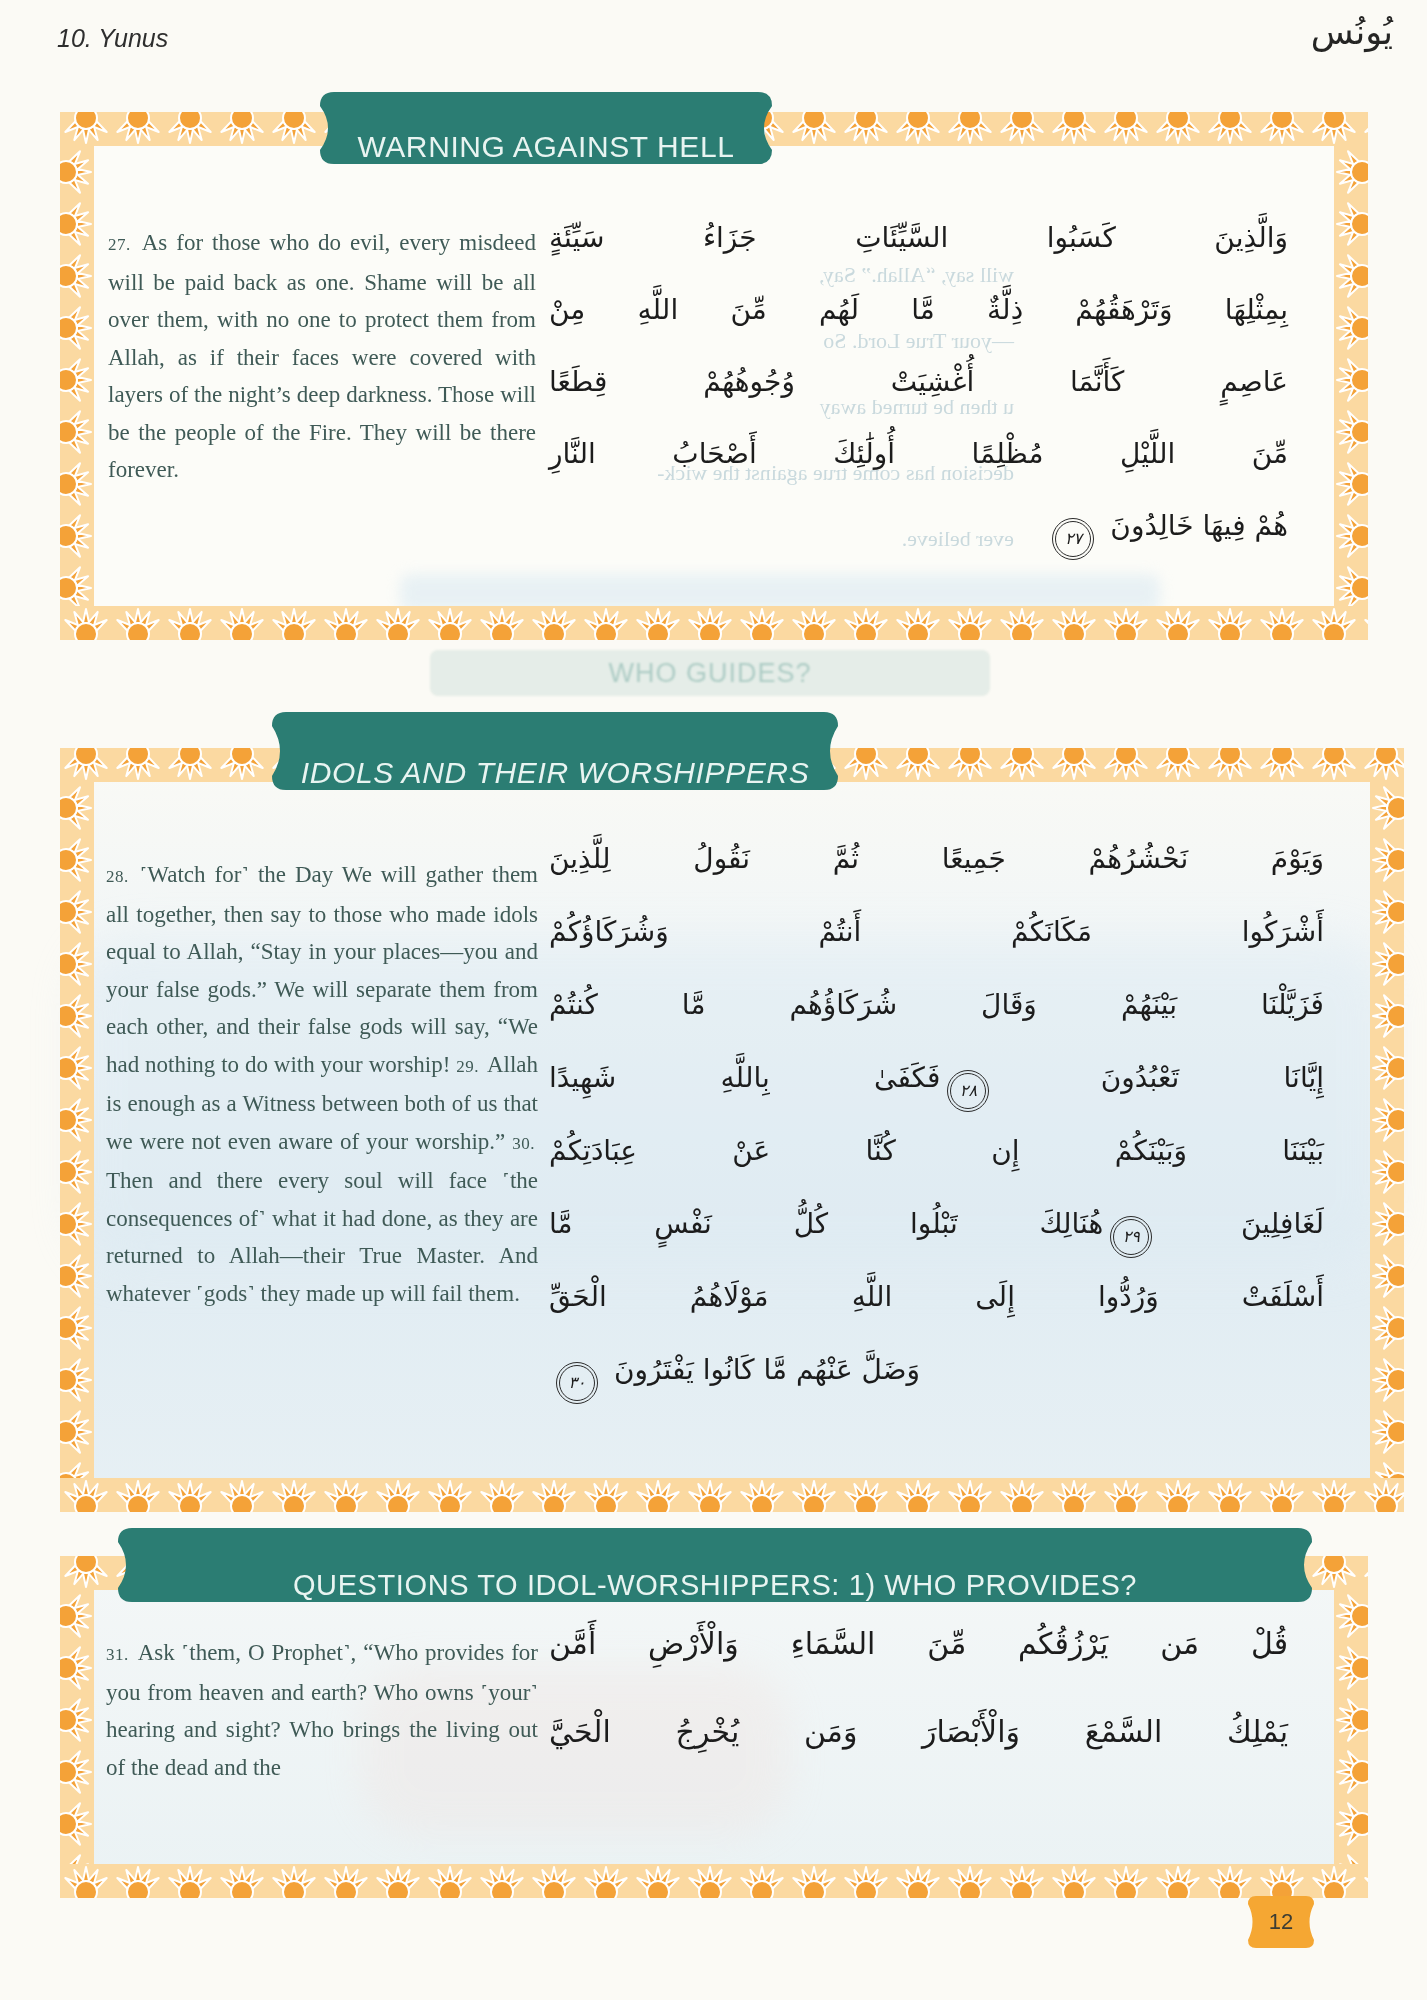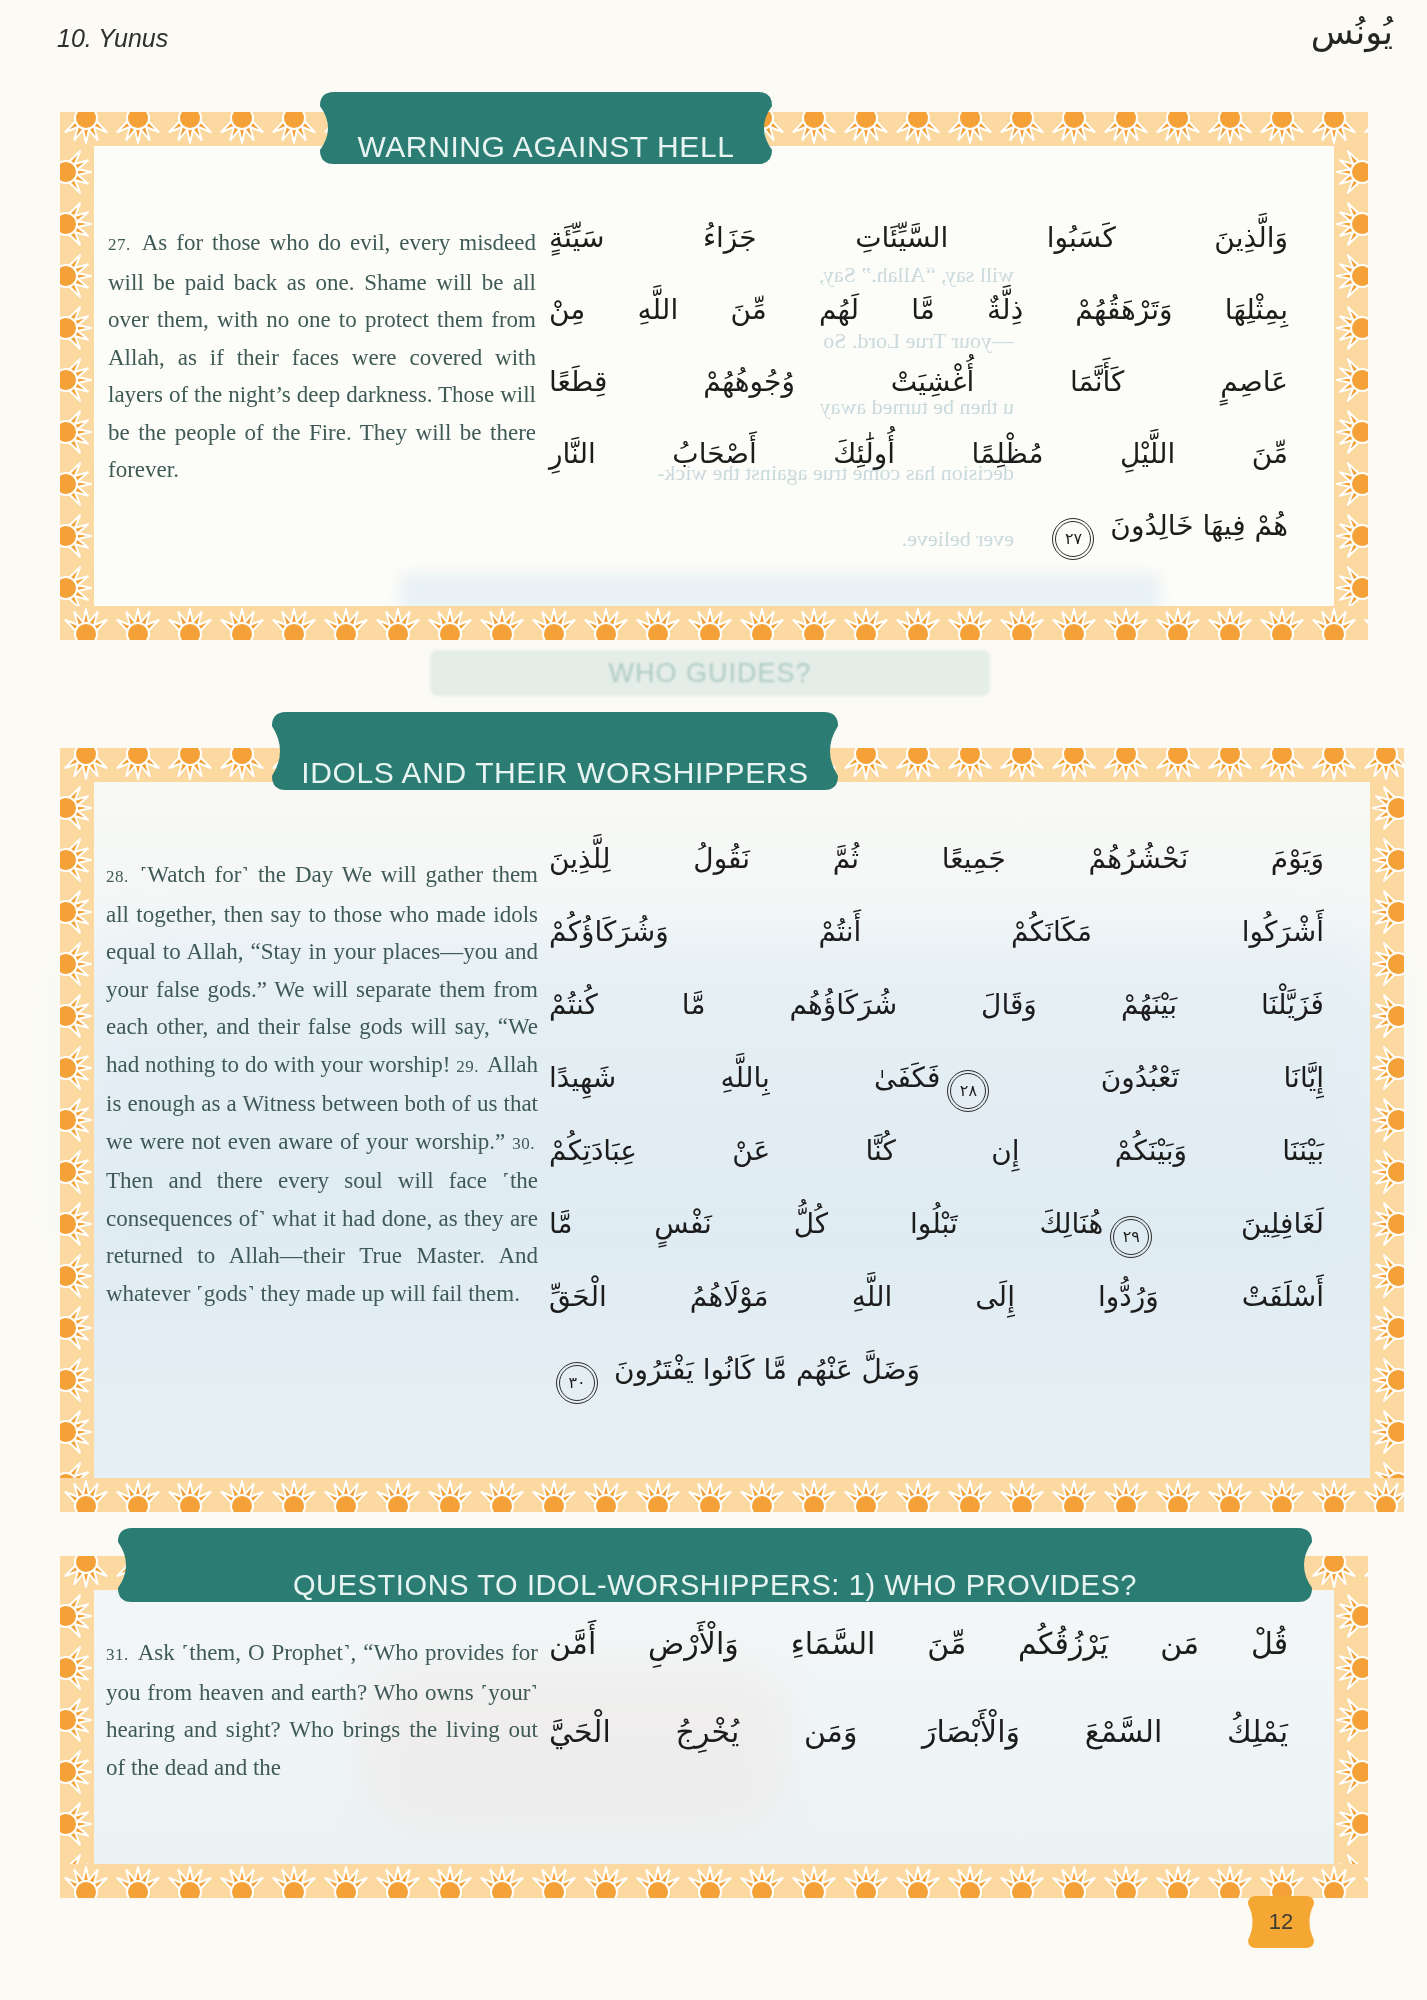--- a/index.html
+++ b/index.html
@@ -13,21 +13,21 @@
   .hdr-right { position:absolute; right:34px; top:12px; font-family:"DejaVu Sans",sans-serif; font-size:35px; color:#000000; opacity:.85; }
 
   
   .sec-banner {
     position:absolute; background:#2b7d73; color:#e8f4f1; z-index:6;
     display:flex; align-items:flex-end; justify-content:center;
     font-size:30px; letter-spacing:.6px; text-align:center;
     box-shadow:0 2px 3px rgba(0,0,0,.18);
   }
   #banner-0 { left:320px; top:92px;  width:452px;  height:72px; }
-  #banner-1 { left:272px; top:712px; width:566px;  height:78px; }
+  #banner-1 { left:272px; top:712px; width:566px;  height:78px;font-style:italic; }
   #banner-2 { left:118px; top:1528px; width:1194px; height:74px; font-size:29px; }
 
   
   .vbox { position:absolute; left:60px; width:1308px; z-index:1; }
   #box-0 { top:112px;  height:528px; background:#fcfcf8; }
   #box-1 { top:748px;  height:764px;
            background:linear-gradient(180deg,#fafaf5 0%,#f0f5f7 30%,#e2edf3 72%,#e7f0f4 100%);padding-left:36px; }
   #box-2 { top:1556px; height:342px;
            background:linear-gradient(180deg,#f4f7f7 0%,#eaf2f4 100%); }
 
@@ -61,21 +61,21 @@
   #ar-2 { top:10px; }
   .ar-line { font-size:28px; line-height:72px; text-align:justify; text-align-last:justify; }
   #ar-1 .ar-line { line-height:73px; font-size:28px; }
   #ar-2 .ar-line { line-height:88px; font-size:30px; }
   .ar-line.align-right { text-align-last:right; }
   .ar-line.align-left  { text-align-last:left; }
   .aya {
     display:inline-flex; align-items:center; justify-content:center;
     width:34px; height:34px; border:1.5px solid #2b2b2b; border-radius:50%;
     outline:1px solid #2b2b2b; outline-offset:2px;
-    font-size:16px; line-height:1; vertical-align:-9px; margin:4px 10px;
+    font-size:16px; line-height:1; vertical-align:-9px; margin:4px 10px;font-style:italic;
   }
 
   
   .bleed-lines {
     position:absolute; left:470px; top:96px; width:450px; z-index:1;
     transform:scaleX(-1); color:#7ea6b6; opacity:.40; filter:blur(.7px);
     font-family:"Liberation Serif",serif; font-size:22px; line-height:66px;
     white-space:nowrap;
   }
   .ghost-banner {

